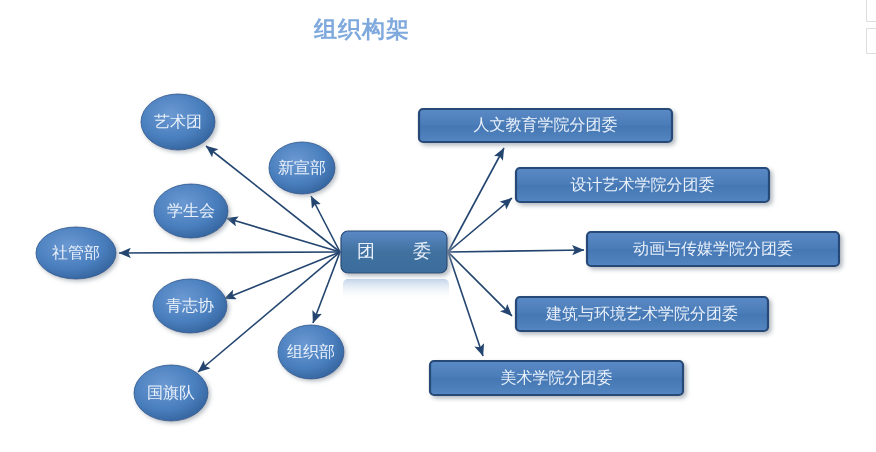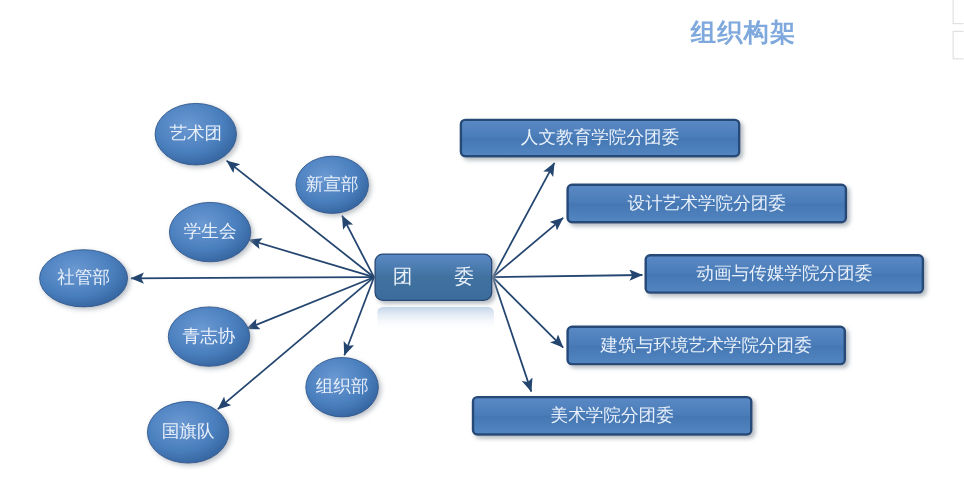--- a/index.html
+++ b/index.html
@@ -18,21 +18,21 @@
     position: relative;
     width: 876px;
     height: 452px;
     background: #ffffff;
   }
   #title {
     position: absolute;
     left: 0;
     top: 14px;
     width: 724px;
-    text-align: right;
+    text-align: center;
     font-size: 23px;
     font-weight: bold;
     color: #7fa9dd;
     letter-spacing: 1px;
     font-family: "Liberation Sans", "DejaVu Sans", sans-serif;
   }
   svg#diagram {
     position: absolute;
     left: 0;
     top: 0;

